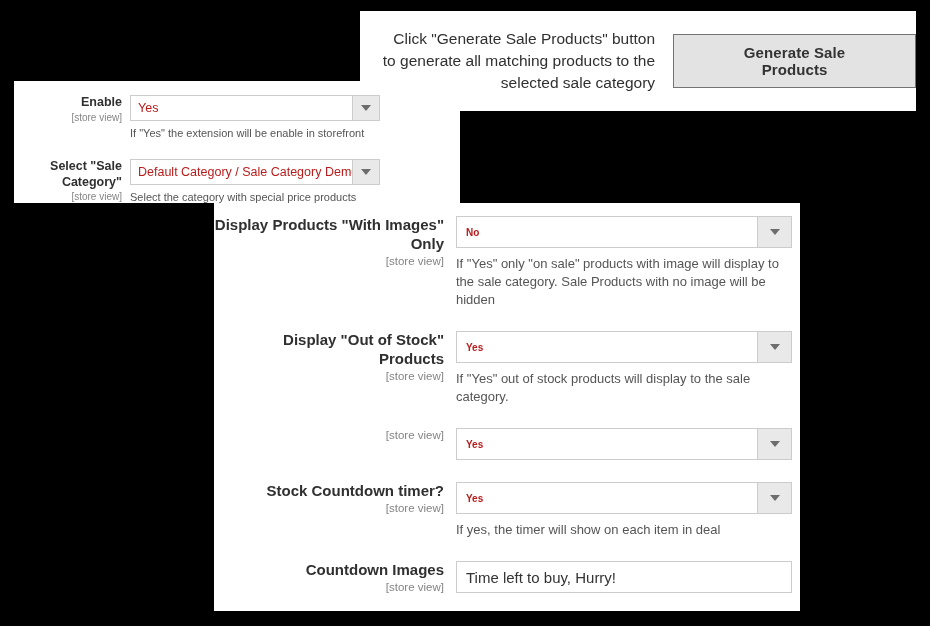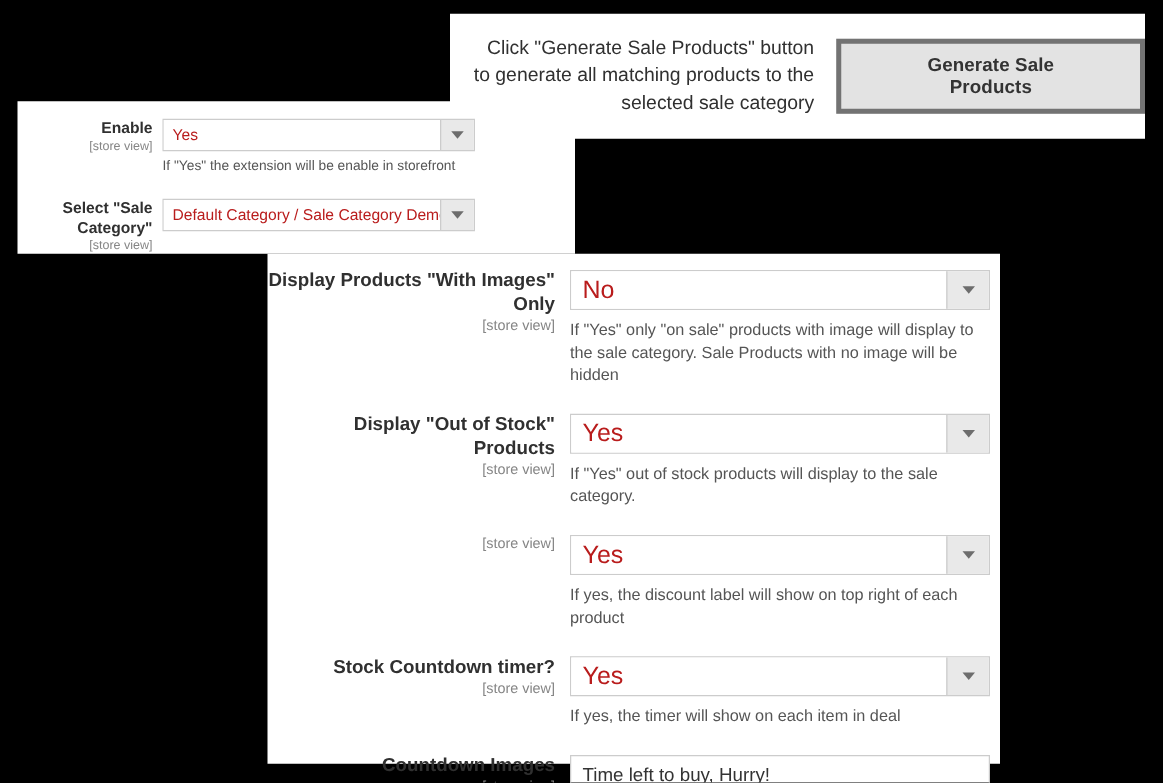--- a/index.html
+++ b/index.html
@@ -40,21 +40,21 @@
     width: 288px;
     text-align: right;
     color: #303030;
     font-size: 15.5px;
     line-height: 22px;
     white-space: pre-line;
   }
   .generate-btn {
     margin-left: 18px;
     background: #e3e3e3;
-    border: 4px solid #737373;
+    border: 1px solid #737373;
     color: #333333;
     font-family: "Liberation Sans", sans-serif;
     font-size: 15px;
     font-weight: bold;
     padding: 9px 38px;
     cursor: pointer;
     border-radius: 0;
     letter-spacing: 0.1px;
   }
 
@@ -101,21 +101,21 @@
     width: 230px;
     padding-right: 12px;
     text-align: right;
     flex: none;
   }
   #panel-main .field-control {
     width: 336px;
     flex: none;
   }
   #panel-main .ctl { height: 32px; }
-  #panel-main .ctl-value { font-size: 20px; padding-left: 9px; }
+  #panel-main .ctl-value { font-size: 10px; padding-left: 9px; font-weight: bold; }
   #panel-main .ctl-arrow { width: 33px; }
   #panel-main .label-main { font-size: 15px; }
   #panel-main .label-scope { font-size: 11.5px; }
   #panel-main .hint { font-size: 13px; line-height: 18px; margin-top: 7px; }
   #panel-main .row-gap { height: 22px; }
 
   
   .field-label .label-main {
     display: block;
     font-weight: bold;
@@ -210,20 +210,21 @@
       <span class="label-main">Select "Sale Category"</span>
       <span class="label-scope">[store view]</span>
     </div>
     <div class="field-control">
       <div class="ctl">
         <div class="ctl-value">Default Category / Sale Category Demo</div>
         <div class="ctl-arrow">
             <span class="tri"></span>
           </div>
       </div>
+      <div class="hint">Select the category with special price products</div>
     </div>
   </div>
 
 </div>
 
 <div class="panel" id="panel-main">
 
   <div class="field-row">
     <div class="field-label">
       <span class="label-main">Display Products "With Images" Only</span>
@@ -264,21 +265,20 @@
     <div class="field-label">
       <span class="label-scope">[store view]</span>
     </div>
     <div class="field-control">
       <div class="ctl">
         <div class="ctl-value">Yes</div>
         <div class="ctl-arrow">
             <span class="tri"></span>
           </div>
       </div>
-      <div class="hint">If yes, the discount label will show on top right of each product</div>
     </div>
   </div>
 
   <div class="row-gap"></div>
 
   <div class="field-row">
     <div class="field-label">
       <span class="label-main">Stock Countdown timer?</span>
       <span class="label-scope">[store view]</span>
     </div>

